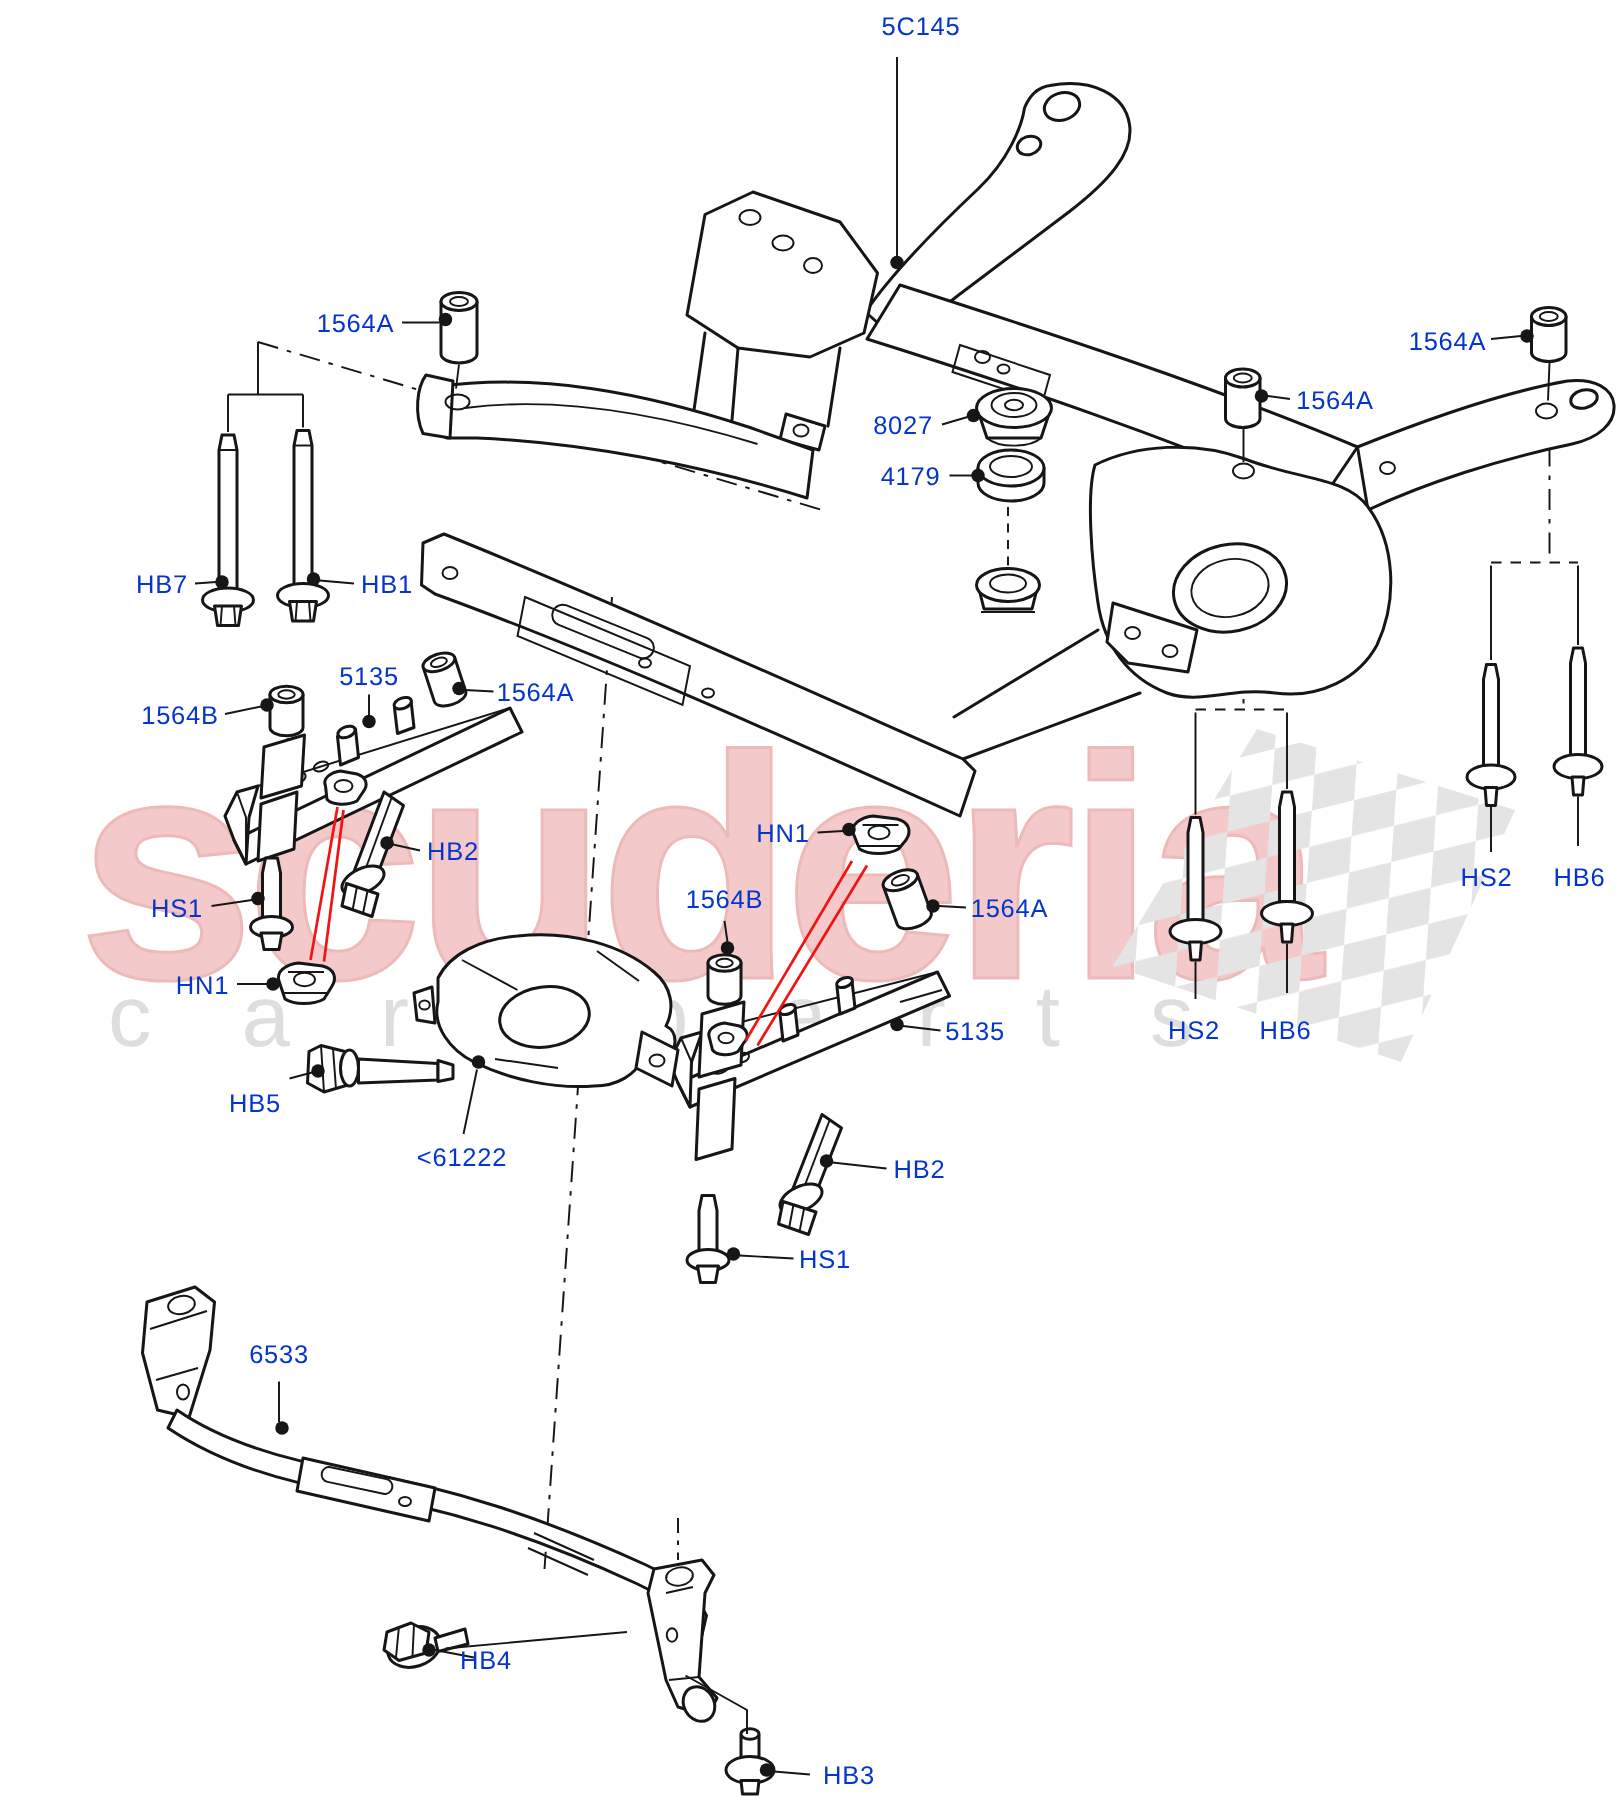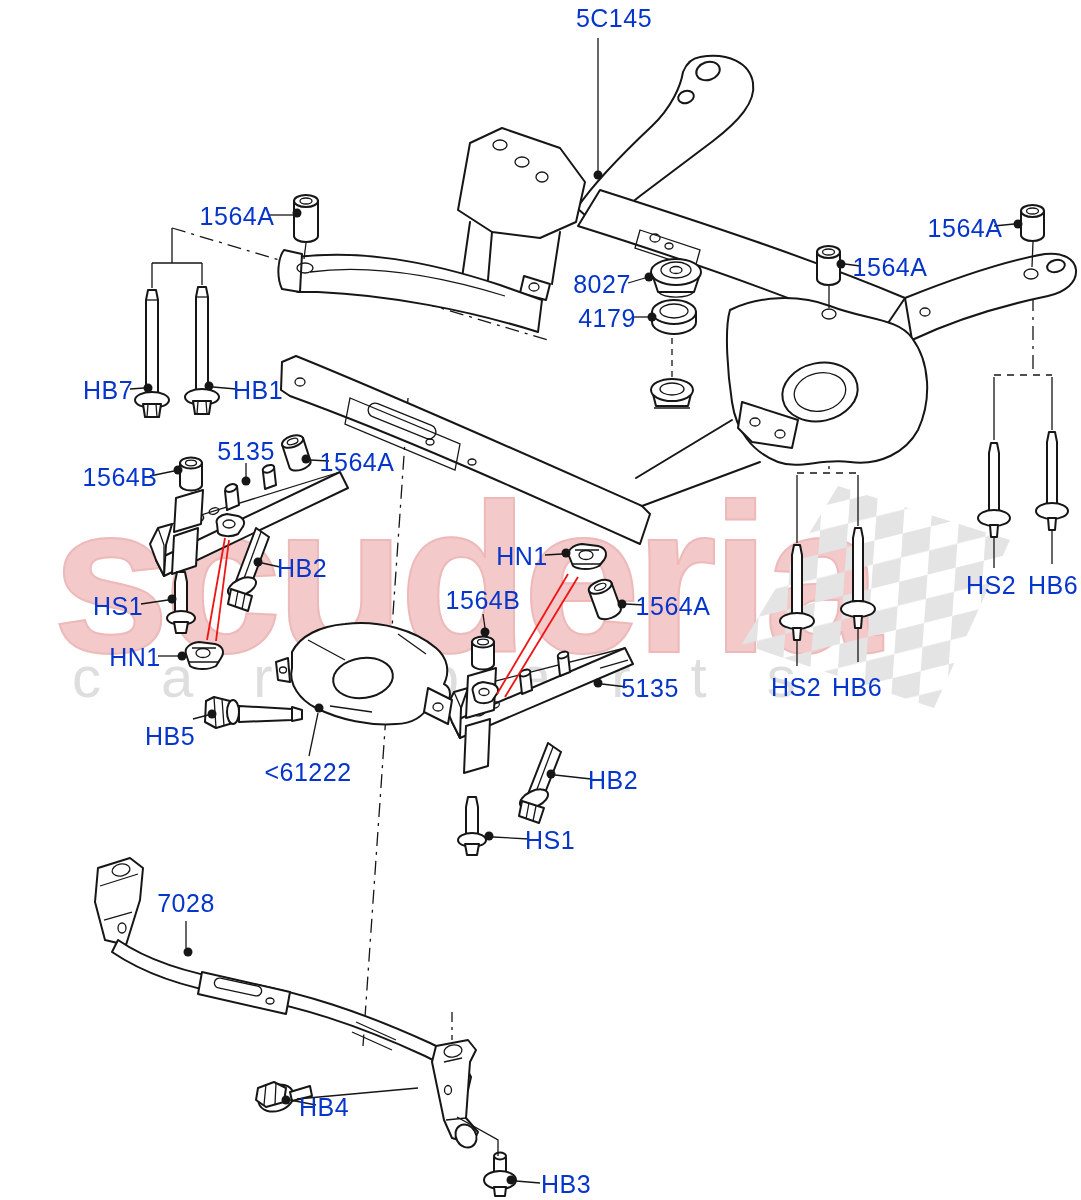--- a/index.html
+++ b/index.html
@@ -13,21 +13,21 @@
   .ln{stroke:var(--c-line);stroke-width:2;fill:none;stroke-linecap:round;stroke-linejoin:round;}
   .part{stroke:var(--c-line);stroke-width:2;fill:#fff;stroke-linejoin:round;}
   .thin{stroke:var(--c-line);stroke-width:1.3;fill:none;}
   .dot{fill:var(--c-line);stroke:none;}
   .red{stroke:var(--c-red);stroke-width:1.8;fill:none;}
   .wm1{fill:var(--c-pink);stroke:var(--c-pinkline);stroke-width:2;
        font-family:"Liberation Sans",sans-serif;font-weight:bold;font-size:212px;letter-spacing:-6px;}
   .wm2{fill:var(--c-gray);stroke:none;font-family:"Liberation Sans",sans-serif;
        font-size:58px;letter-spacing:60px;word-spacing:18px;}
   .plabel{position:absolute;transform:translate(-50%,-50%);color:var(--c-label);
-          font-size:25px;letter-spacing:0.5px;white-space:nowrap;cursor:pointer;line-height:1;}
+          font-size:17px;letter-spacing:0.5px;white-space:nowrap;cursor:pointer;line-height:1;}
 </style>
 </head>
 <body>
 
 <div id="stage">
 
 <svg id="art" width="1081" height="1200" viewBox="0 0 1081 1200">
   <defs>
     <pattern id="chk" width="58" height="46" patternUnits="userSpaceOnUse" patternTransform="rotate(-14) skewX(-18)">
       <rect x="0" y="0" width="29" height="23" fill="var(--c-checker)"></rect>
@@ -423,21 +423,21 @@
 <div class="plabel" style="left:118px;top:606px">HS1</div>
 <div class="plabel" style="left:135px;top:657px">HN1</div>
 <div class="plabel" style="left:170px;top:736px">HB5</div>
 <div class="plabel" style="left:308px;top:772px">&lt;61222</div>
 <div class="plabel" style="left:522px;top:556px">HN1</div>
 <div class="plabel" style="left:483px;top:600px">1564B</div>
 <div class="plabel" style="left:673px;top:606px">1564A</div>
 <div class="plabel" style="left:650px;top:688px">5135</div>
 <div class="plabel" style="left:613px;top:780px">HB2</div>
 <div class="plabel" style="left:550px;top:840px">HS1</div>
-<div class="plabel" style="left:186px;top:903px">7028</div>
+<div class="plabel" style="left:186px;top:903px">6533</div>
 <div class="plabel" style="left:324px;top:1107px">HB4</div>
 <div class="plabel" style="left:566px;top:1184px">HB3</div>
 <div class="plabel" style="left:991px;top:585px">HS2</div>
 <div class="plabel" style="left:1053px;top:585px">HB6</div>
 <div class="plabel" style="left:796px;top:687px">HS2</div>
 <div class="plabel" style="left:857px;top:687px">HB6</div>
 
 </div>
 
 </body></html>

